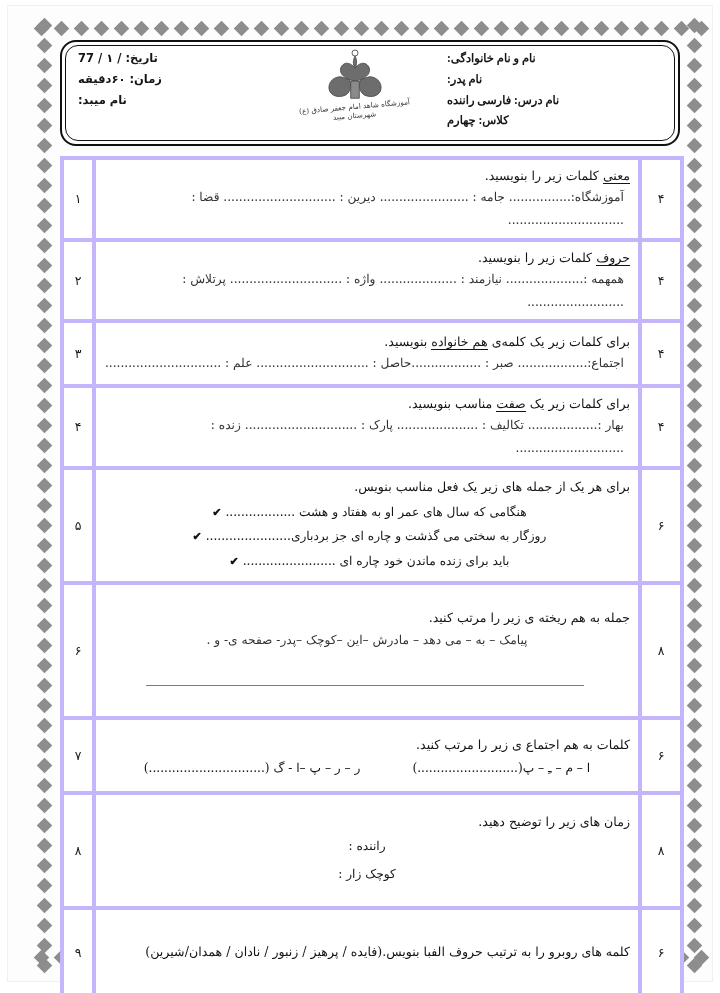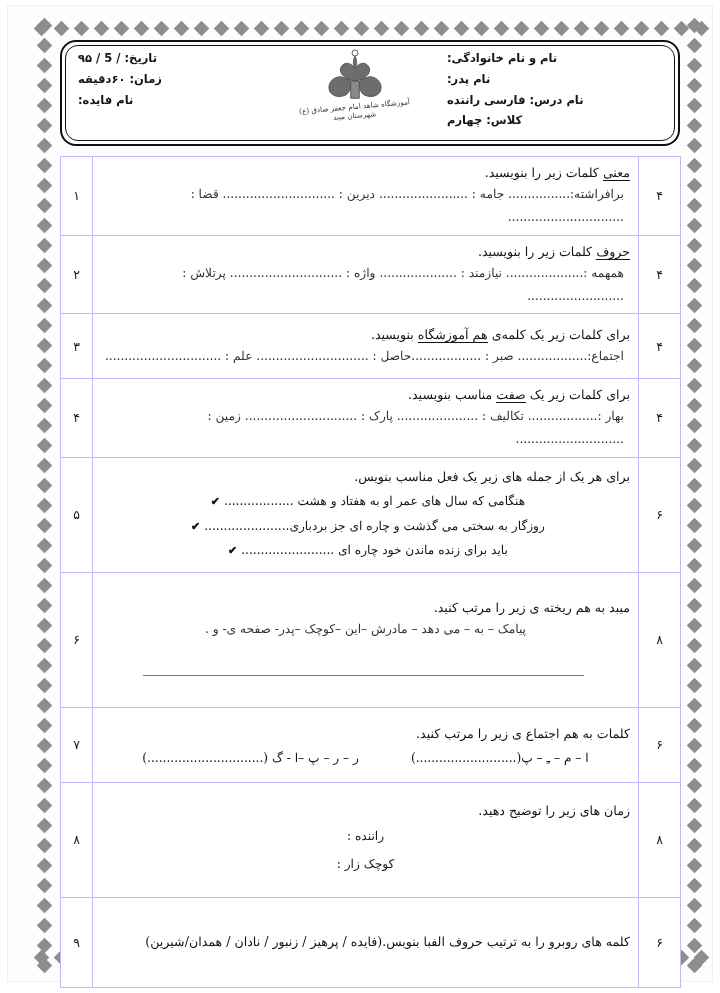--- a/index.html
+++ b/index.html
@@ -77,21 +77,21 @@
     justify-content: space-between;
     padding: 8px 16px 6px 16px;
     box-sizing: border-box;
   }
 
   .hdr-col {
     display: flex;
     flex-direction: column;
     gap: 3px;
   }
-  .hdr-right { align-items: flex-end; text-align: right; width: 215px; }
+  .hdr-right { align-items: flex-end; text-align: right; width: 215px; font-family: Liberation Serif, serif; }
   .hdr-left  { align-items: flex-end; text-align: right; width: 185px; }
 
   .hdr-line {
     font-size: 11.5px;
     font-weight: bold;
     line-height: 1.55;
     white-space: nowrap;
     color: #161616;
   }
 
@@ -119,21 +119,21 @@
   
   .qtable {
     position: absolute;
     left: 52px; top: 150px;
     width: 620px;
     border-collapse: collapse;
     table-layout: fixed;
     background: #ffffff;
   }
   .qtable td {
-    border: 1px solid #c4b5fd;
+    border: 4px solid #c4b5fd;
     vertical-align: middle;
     box-sizing: border-box;
   }
   .col-score { width: 42px; }
   .col-body  { width: 546px; }
   .col-num   { width: 32px; }
 
   .cell-score, .cell-num {
     text-align: center;
     font-size: 12.5px;
@@ -413,83 +413,83 @@
               <path d="M30 40 C20 40 12 48 14 58 C16 66 26 70 36 66 C44 62 46 52 42 44 Z"></path>
               <path d="M70 40 C80 40 88 48 86 58 C84 66 74 70 64 66 C56 62 54 52 58 44 Z"></path>
               <path d="M44 46 L44 70 L56 70 L56 46 Z" fill="#8a8a8a"></path>
             </g>
           </svg>
           <div class="logo-text">آموزشگاه شاهد امام جعفر صادق (ع)</div>
           <div class="logo-text">شهرستان میبد</div>
         </div>
 
         <div class="hdr-col hdr-left">
-          <div class="hdr-line">تاریخ:      /  5 / ۹۵</div>
+          <div class="hdr-line">تاریخ:      /  ۱ / 77</div>
           <div class="hdr-line">زمان: ۶۰دقیقه</div>
-          <div class="hdr-line">نام فایده:</div>
+          <div class="hdr-line">نام میبد:</div>
         </div>
 
       </div>
     </div>
 
     <table class="qtable">
       <colgroup>
         <col class="col-score">
           <col class="col-body">
           <col class="col-num">
       </colgroup>
       <tbody id="qbody">
           <tr style="height: 65px;">
             <td class="cell-score">۴</td>
             <td class="cell-body">
               <div class="q-title"><span class="ul">معنی</span> کلمات زیر را بنویسید.</div>
-              <div class="q-sub dots indent">برافراشته:................ جامه : ....................... دیرین : ............................. قضا : ..............................</div>
+              <div class="q-sub dots indent">آموزشگاه:................ جامه : ....................... دیرین : ............................. قضا : ..............................</div>
             </td>
             <td class="cell-num">۱</td>
           </tr>
           <tr style="height: 65px;">
             <td class="cell-score">۴</td>
             <td class="cell-body">
               <div class="q-title"><span class="ul">حروف</span> کلمات زیر را بنویسید.</div>
               <div class="q-sub dots indent">همهمه :.................... نیازمند : .................... واژه : ............................. پرتلاش : .........................</div>
             </td>
             <td class="cell-num">۲</td>
           </tr>
           <tr style="height: 65px;">
             <td class="cell-score">۴</td>
             <td class="cell-body">
-              <div class="q-title">برای کلمات زیر یک کلمه‌ی <span class="ul">هم آموزشگاه</span> بنویسید.</div>
+              <div class="q-title">برای کلمات زیر یک کلمه‌ی <span class="ul">هم خانواده</span> بنویسید.</div>
               <div class="q-sub dots indent">اجتماع:.................. صبر : ..................حاصل : ............................. علم : ..............................</div>
             </td>
             <td class="cell-num">۳</td>
           </tr>
           <tr style="height: 65px;">
             <td class="cell-score">۴</td>
             <td class="cell-body">
               <div class="q-title">برای کلمات زیر یک <span class="ul">صفت</span> مناسب بنویسید.</div>
-              <div class="q-sub dots indent">بهار :.................. تکالیف : ..................... پارک : ............................. زمین : ............................</div>
+              <div class="q-sub dots indent">بهار :.................. تکالیف : ..................... پارک : ............................. زنده : ............................</div>
             </td>
             <td class="cell-num">۴</td>
           </tr>
           <tr style="height: 115px;">
             <td class="cell-score">۶</td>
             <td class="cell-body">
               <div class="q-title">برای هر یک از جمله های زیر یک فعل مناسب بنویس.</div>
               <ul class="bullet-list">
                 <li>هنگامی که سال های عمر او به هفتاد و هشت .................. <span class="check">✔</span></li>
                 <li>روزگار به سختی می گذشت و چاره ای جز بردباری...................... <span class="check">✔</span></li>
                 <li>باید برای زنده ماندن خود چاره ای ........................ <span class="check">✔</span></li>
               </ul>
             </td>
             <td class="cell-num">۵</td>
           </tr>
           <tr style="height: 135px;">
             <td class="cell-score">۸</td>
             <td class="cell-body">
-              <div class="q-title">میبد به هم ریخته ی زیر را مرتب کنید.</div>
+              <div class="q-title">جمله به هم ریخته ی زیر را مرتب کنید.</div>
               <div class="q-sub dots center">پیامک – به – می دهد – مادرش –این –کوچک –پدر- صفحه ی- و .</div>
               <div class="answer-rule"></div>
             </td>
             <td class="cell-num">۶</td>
           </tr>
           <tr style="height: 75px;">
             <td class="cell-score">۶</td>
             <td class="cell-body">
               <div class="q-title">کلمات به هم اجتماع ی زیر را مرتب کنید.</div>
               <div class="scramble-row">

